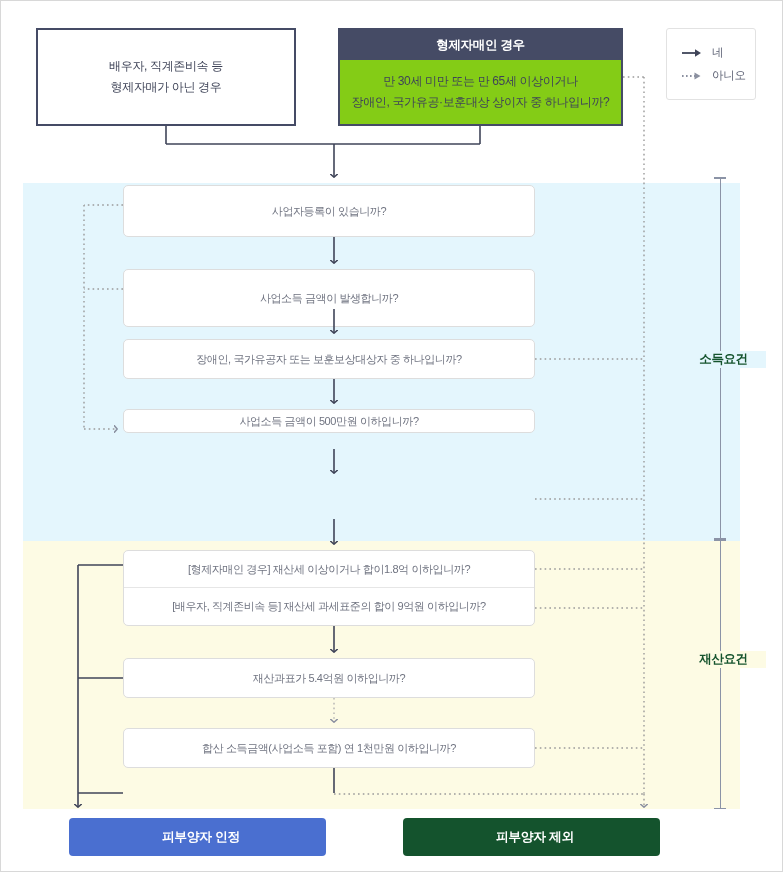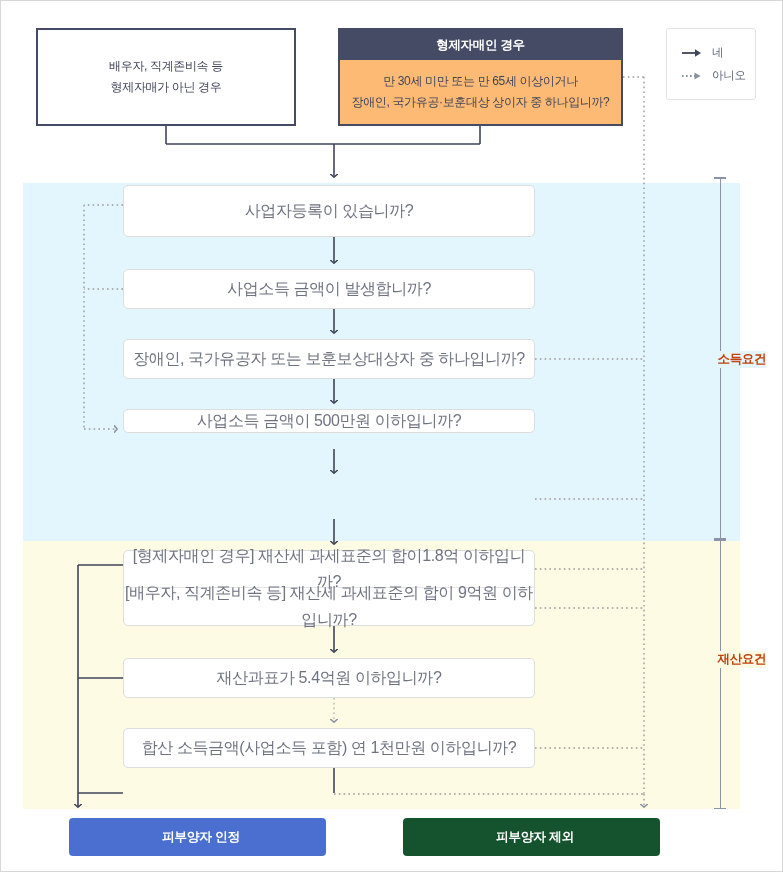--- a/index.html
+++ b/index.html
@@ -70,21 +70,21 @@
     height: 30px;
     line-height: 30px;
     text-align: center;
     letter-spacing: -0.3px;
   }
   .top-box-right .bdy {
     flex: 1;
     display: flex;
     align-items: center;
     justify-content: center;
-    background: #fdba74;
+    background: #84cc16;
   }
   .two-line {
     text-align: center;
     font-size: 12px;
     line-height: 1.75;
     color: #3f4458;
     letter-spacing: -0.35px;
   }
   .two-line span { display: block; }
 
@@ -122,21 +122,21 @@
     width: 412px;
     box-sizing: border-box;
     background: #ffffff;
     border: 1px solid #dddddd;
     border-radius: 5px;
     display: flex;
     flex-direction: column;
     align-items: center;
     justify-content: center;
     color: #6f7380;
-    font-size: 16px;
+    font-size: 11px;
     letter-spacing: -0.4px;
     line-height: 1.65;
     text-align: center;
   }
   .qbox .line { display: block; }
   .qbox-split {
     justify-content: flex-start;
     padding: 0;
   }
   .qbox-split .row {
@@ -173,24 +173,24 @@
     left: 5.5px;
     top: 0;
     bottom: 0;
     width: 1.2px;
     background: #8b93a6;
   }
   .section-label {
     position: absolute;
     left: 680px;
     width: 85px;
-    text-align: right;
+    text-align: center;
     font-size: 12.5px;
     font-weight: bold;
-    color: #c2410c;
+    color: #14532d;
     letter-spacing: -0.4px;
     background: #ffffff;
   }
   .section-label.on-blue  { background: #e4f6fd; }
   .section-label.on-yellow{ background: #fdfbe4; }
 
   
   .result-btn {
     position: absolute;
     height: 38px;
@@ -266,36 +266,36 @@
         <path d="M13.5 2.4 L19.5 6 L13.5 9.6 Z" fill="#8b90a0"></path>
       </svg>
       <span>아니오</span>
     </div>
   </div>
 
   <div class="qbox" style="top:184px;height:52px;">
     <span class="line">사업자등록이 있습니까?</span>
   </div>
 
-  <div class="qbox" style="top:268px;height:40px;">
+  <div class="qbox" style="top:268px;height:58px;">
     <span class="line">사업소득 금액이 발생합니까?</span>
   </div>
 
   <div class="qbox" style="top:338px;height:40px;">
     <span class="line">장애인, 국가유공자 또는 보훈보상대상자 중 하나입니까?</span>
   </div>
 
   <div class="qbox" style="top:408px;height:24px;">
     <span class="line">사업소득 금액이 500만원 이하입니까?</span>
   </div>
 
 
   <div class="qbox qbox-split" style="top:549px;height:76px;">
     <div class="row">
-      <span class="line">[형제자매인 경우] 재산세 과세표준의 합이1.8억 이하입니까?</span>
+      <span class="line">[형제자매인 경우] 재산세 이상이거나 합이1.8억 이하입니까?</span>
     </div>
     <div class="row">
       <span class="line">[배우자, 직계존비속 등] 재산세 과세표준의 합이 9억원 이하입니까?</span>
     </div>
   </div>
 
   <div class="qbox" style="top:657px;height:40px;">
     <span class="line">재산과표가 5.4억원 이하입니까?</span>
   </div>
 

